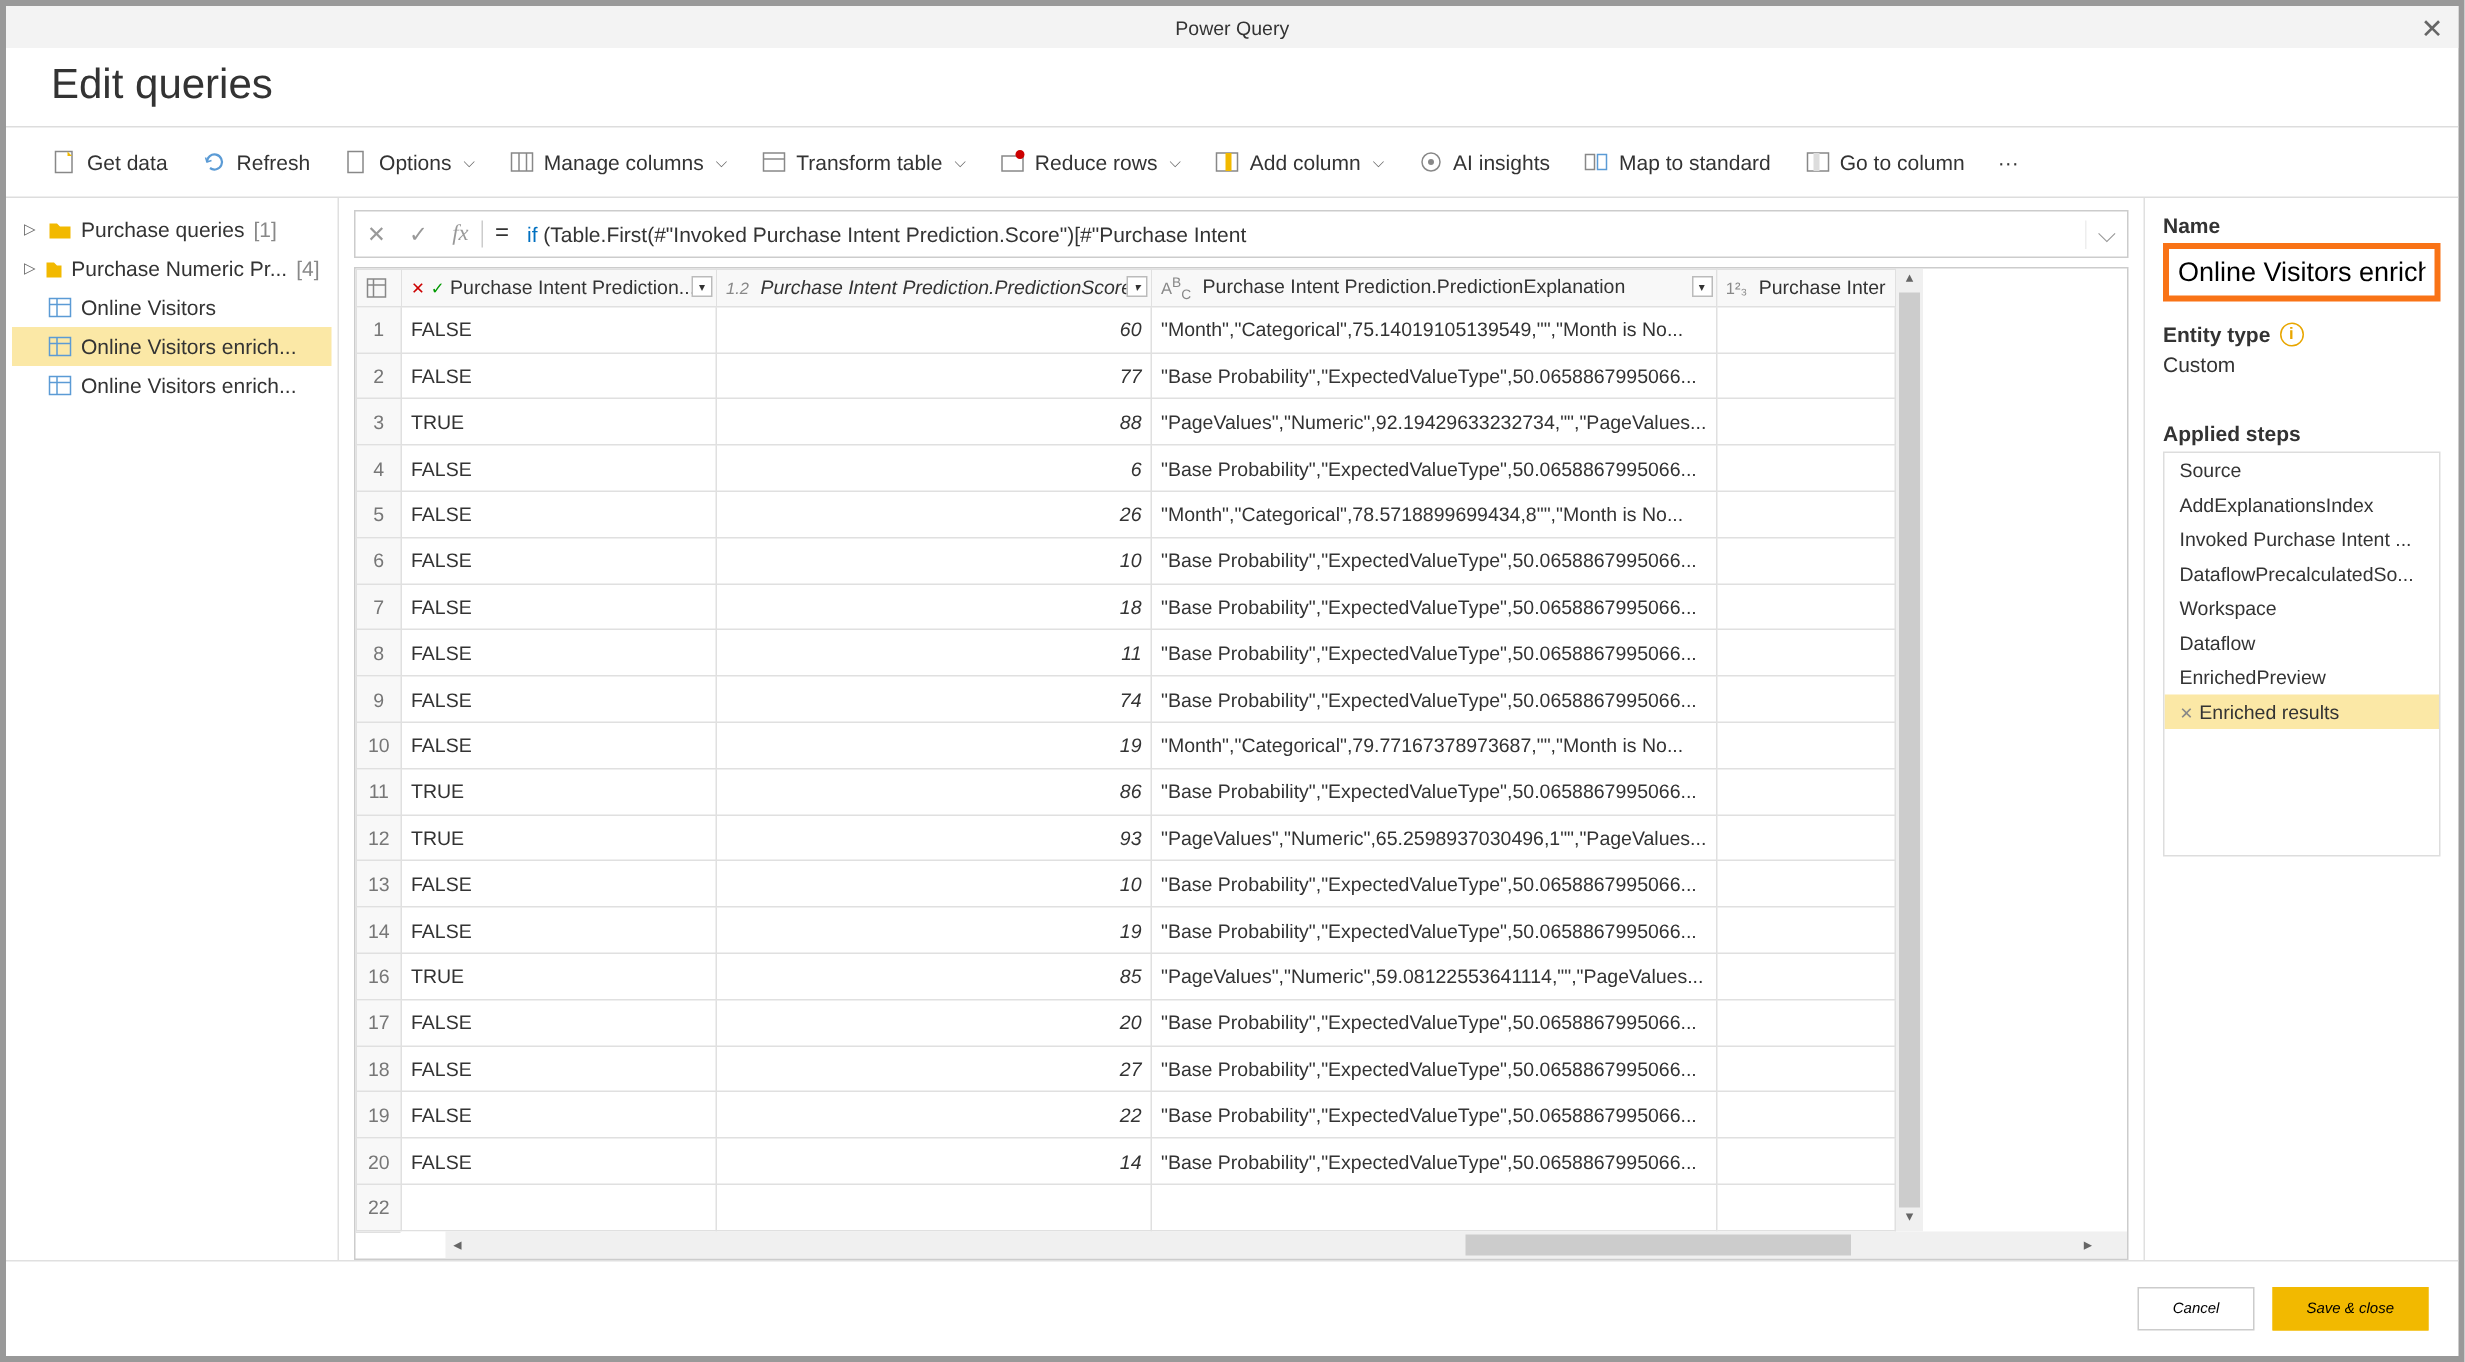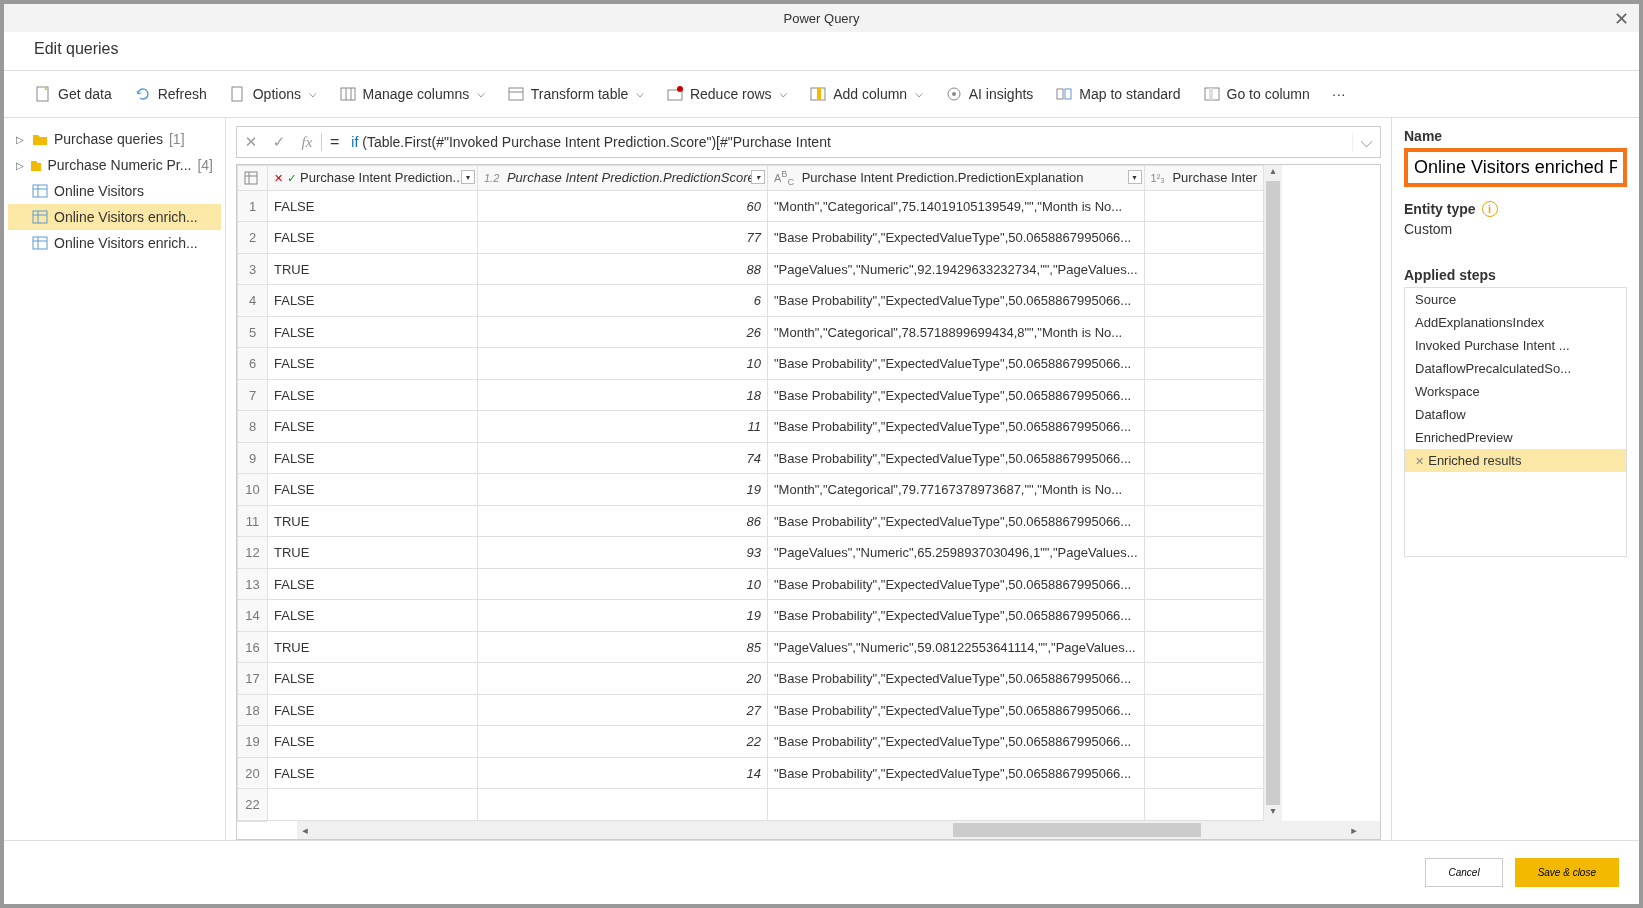--- a/index.html
+++ b/index.html
@@ -1,19 +1,19 @@
 <!DOCTYPE html>
 <html><head>
 <meta charset="utf-8">
 <style>
 * { box-sizing: border-box; margin: 0; padding: 0; font-family: "Segoe UI", Tahoma, sans-serif; }
 body { background: #fff; width: 1643px; height: 908px; border: 4px solid #999; display: flex; flex-direction: column; overflow: hidden; }
 .title-bar { height: 28px; background: #f3f3f3; display: flex; align-items: center; justify-content: center; position: relative; font-size: 13px; color: #333; }
 .title-bar .close { position: absolute; right: 10px; top: 4px; font-size: 18px; color: #666; cursor: pointer; }
-.header { padding: 8px 30px 12px; font-size: 16px; font-weight: 300; color: #333; }
+.header { padding: 8px 30px 12px; font-size: 28px; font-weight: 300; color: #333; }
 .toolbar { display: flex; align-items: center; padding: 4px 20px; border-top: 1px solid #ddd; border-bottom: 1px solid #ddd; height: 48px; gap: 2px; }
 .tb-btn { display: flex; align-items: center; gap: 6px; padding: 6px 10px; font-size: 14px; color: #333; cursor: pointer; border-radius: 2px; }
 .tb-icon { width: 18px; height: 18px; display: inline-flex; align-items: center; justify-content: center; }
 .chev { font-size: 10px; color: #666; margin-left: 2px; }
 .main { flex: 1; display: flex; overflow: hidden; }
 .sidebar { width: 222px; border-right: 1px solid #e0e0e0; padding: 8px 4px; overflow: hidden; }
 .sb-item { display: flex; align-items: center; gap: 6px; padding: 5px 8px; font-size: 14px; color: #333; cursor: pointer; white-space: nowrap; overflow: hidden; text-overflow: ellipsis; }
 .sb-item.selected { background: #fbe8a6; }
 .sb-toggle { width: 10px; font-size: 10px; color: #666; }
 .sb-count { color: #888; }
@@ -38,21 +38,21 @@
 .th-type { font-size: 11px; color: #888; margin-right: 4px; }
 .th-drop { position: absolute; right: 2px; top: 4px; width: 14px; height: 14px; border: 1px solid #bbb; background: #fff; display: flex; align-items: center; justify-content: center; font-size: 8px; cursor: pointer; }
 .vscroll { width: 18px; background: #f0f0f0; display: flex; flex-direction: column; }
 .vs-up, .vs-down { height: 16px; text-align: center; font-size: 10px; color: #666; cursor: pointer; }
 .vs-track { flex: 1; background: #f0f0f0; position: relative; }
 .vs-thumb { position: absolute; top: 0; left: 2px; right: 2px; bottom: 0; background: #ccc; }
 .hscroll { height: 18px; background: #f0f0f0; display: flex; margin-left: 30px; }
 .hs-left, .hs-right { width: 16px; text-align: center; font-size: 11px; color: #666; cursor: pointer; line-height: 18px; }
 .hs-track { flex: 1; position: relative; }
 .hs-thumb { position: absolute; left: 62%; width: 24%; top: 2px; bottom: 2px; background: #ccc; }
-.rpanel { width: 248px; border-left: 1px solid #e0e0e0; padding: 10px 12px; font-size: 14px; color: #333; }
+.rpanel { width: 210px; border-left: 1px solid #e0e0e0; padding: 10px 12px; font-size: 14px; color: #333; }
 .rp-label { font-weight: 600; margin-bottom: 4px; }
 .rp-input { width: 100%; border: 4px solid #f97316; padding: 5px 6px; font-size: 18px; margin-bottom: 14px; }
 .rp-type { display: flex; align-items: center; gap: 6px; margin-bottom: 4px; }
 .info-icon { width: 16px; height: 16px; border: 1.5px solid #e8a600; border-radius: 50%; color: #e8a600; font-size: 11px; display: flex; align-items: center; justify-content: center; font-weight: bold; }
 .steps { border: 1px solid #ddd; height: 270px; overflow: hidden; }
 .step { padding: 4px 10px; font-size: 13px; white-space: nowrap; overflow: hidden; text-overflow: ellipsis; cursor: pointer; }
 .step.selected { background: #fbe8a6; }
 .step .x { color: #888; margin-right: 4px; font-size: 11px; }
 .footer { height: 64px; display: flex; align-items: center; justify-content: flex-end; gap: 12px; padding: 0 20px; border-top: 1px solid #e0e0e0; }
 .btn { padding: 8px 22px; font-size: 10px; border: 1px solid #ccc; background: #fff; cursor: pointer; font-style: italic; }

